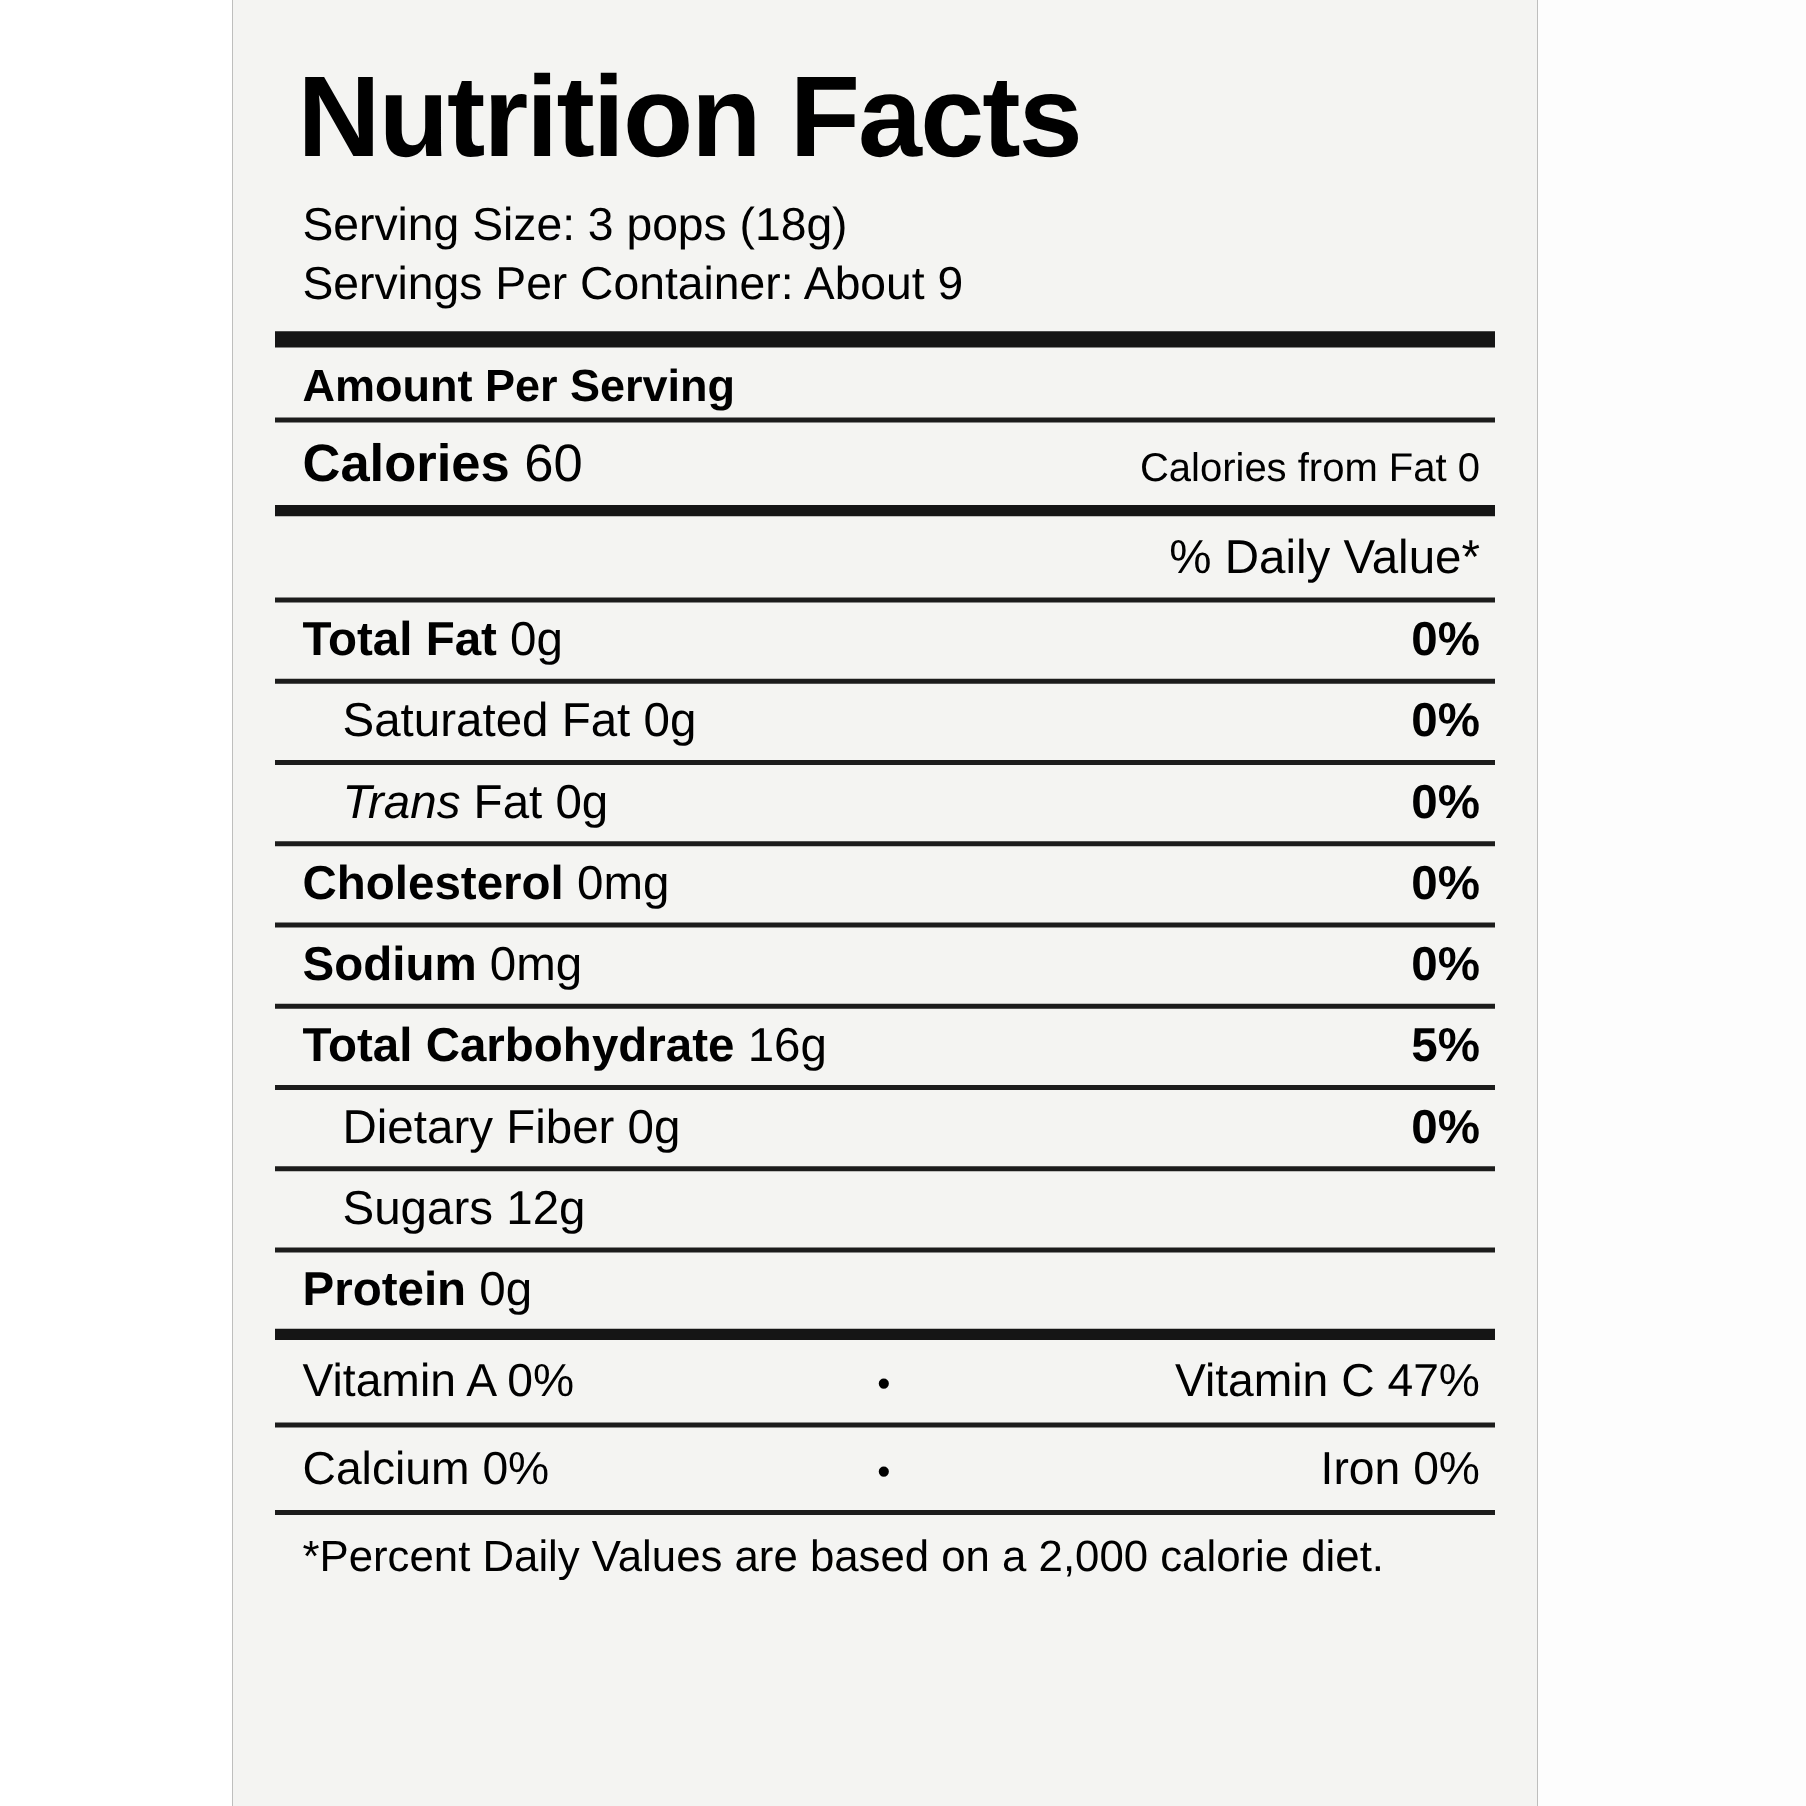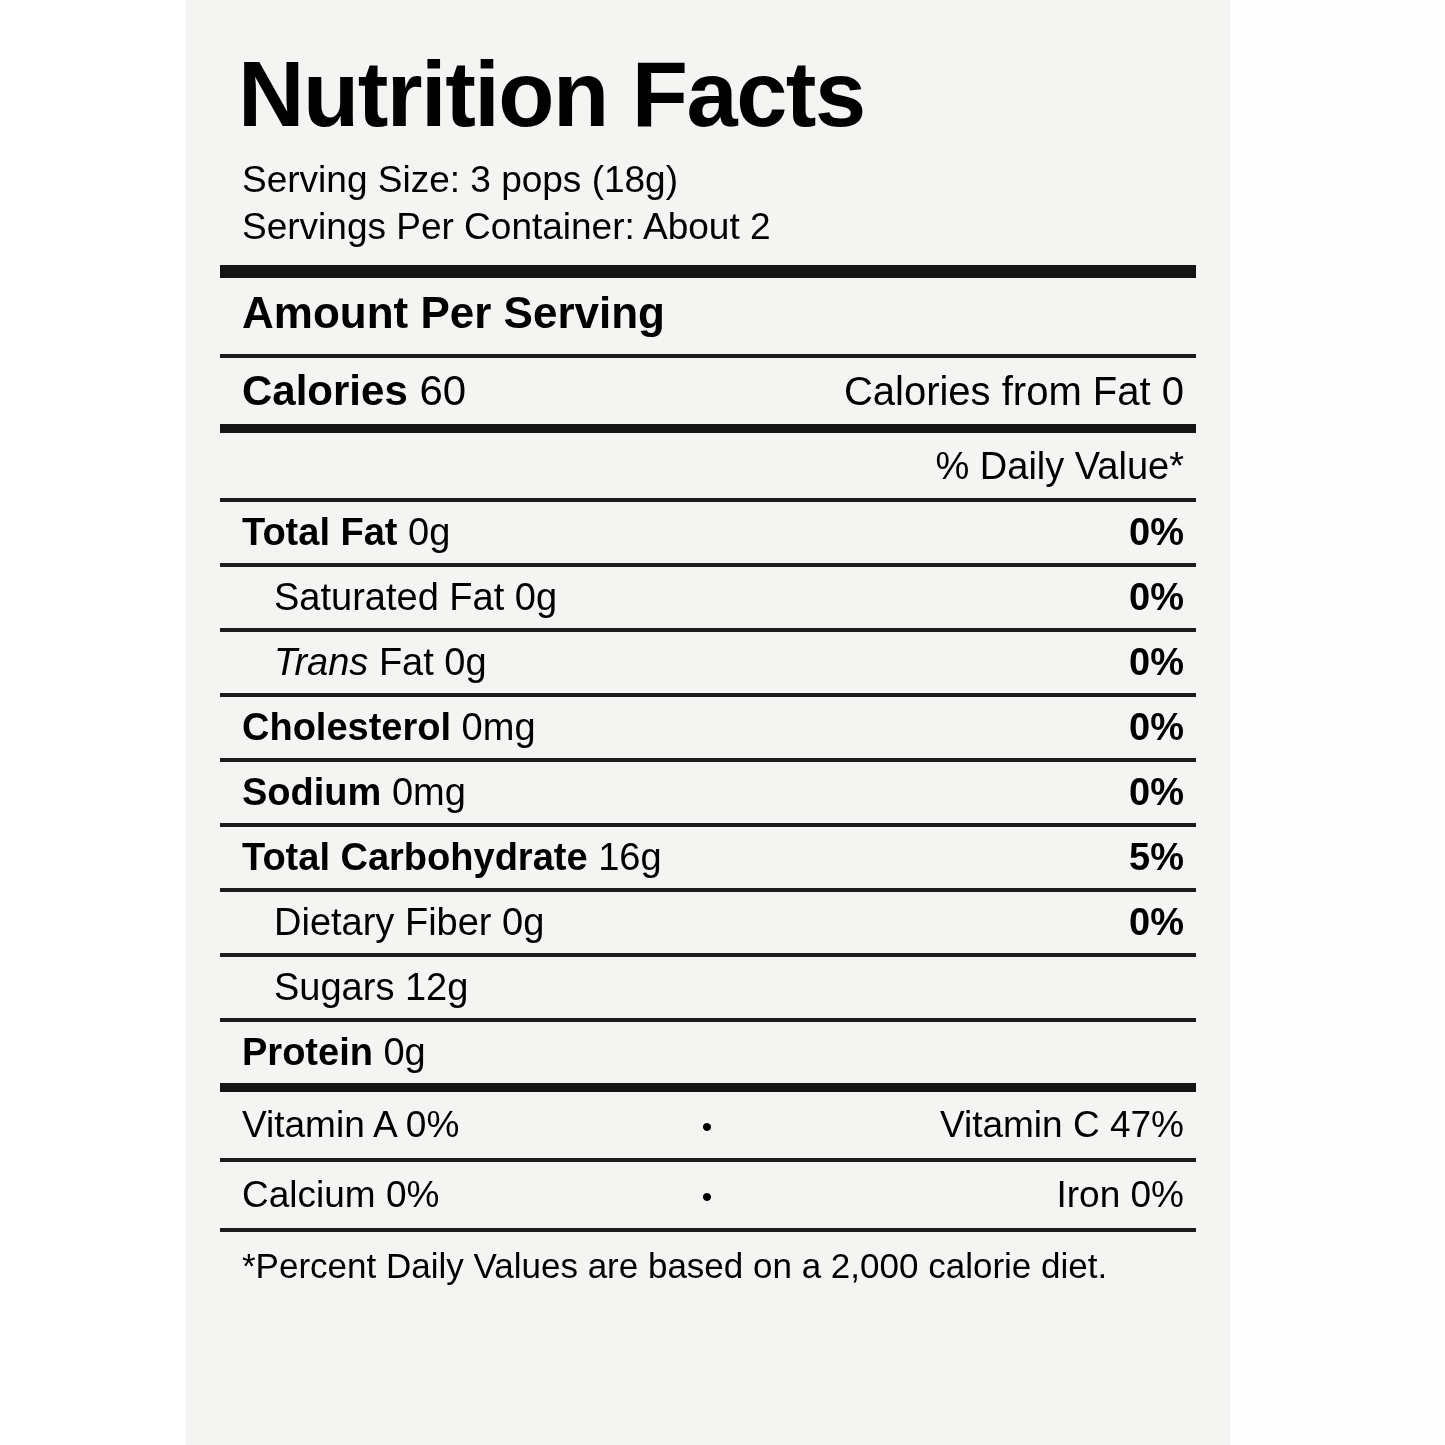--- a/index.html
+++ b/index.html
@@ -89,38 +89,38 @@
     background: #151515;
     margin: 0 12px;
   }
   .rule-thin {
     height: 4px;
     background: #1c1c1c;
     margin: 0 12px;
   }
 
   .amount-per {
-    font-size: 44px;
+    font-size: 36px;
     font-weight: bold;
-    padding: 10px 0 16px 34px;
+    padding: 10px 0 4px 34px;
     white-space: nowrap;
   }
 
   .row {
     display: flex;
     align-items: baseline;
     justify-content: space-between;
     padding: 9px 24px 9px 34px;
     white-space: nowrap;
   }
   .row .left { font-size: 38px; }
   .row .right { font-size: 38px; }
 
   .cal-row .left { font-size: 42px; }
-  .cal-row .right { font-size: 40px; }
+  .cal-row .right { font-size: 32px; }
 
   .b { font-weight: bold; }
   .i { font-style: italic; }
 
   .dv-row {
     display: flex;
     justify-content: flex-end;
     padding: 12px 24px 10px 0;
     font-size: 38px;
     white-space: nowrap;
@@ -167,21 +167,21 @@
   <div class="margin-right"></div>
 
   <div class="panel-border-left"></div>
   <div class="panel-border-right"></div>
 
   <div class="panel">
 
     <div class="title">Nutrition Facts</div>
 
     <div class="serving-line first">Serving Size: 3 pops (18g)</div>
-    <div class="serving-line">Servings Per Container: About 2</div>
+    <div class="serving-line">Servings Per Container: About 9</div>
 
     <div class="rule-thick"></div>
 
     <div class="amount-per">Amount Per Serving</div>
 
     <div class="rule-thin"></div>
 
     <div class="row cal-row">
       <div class="left">
         <span class="b">Calories</span>

